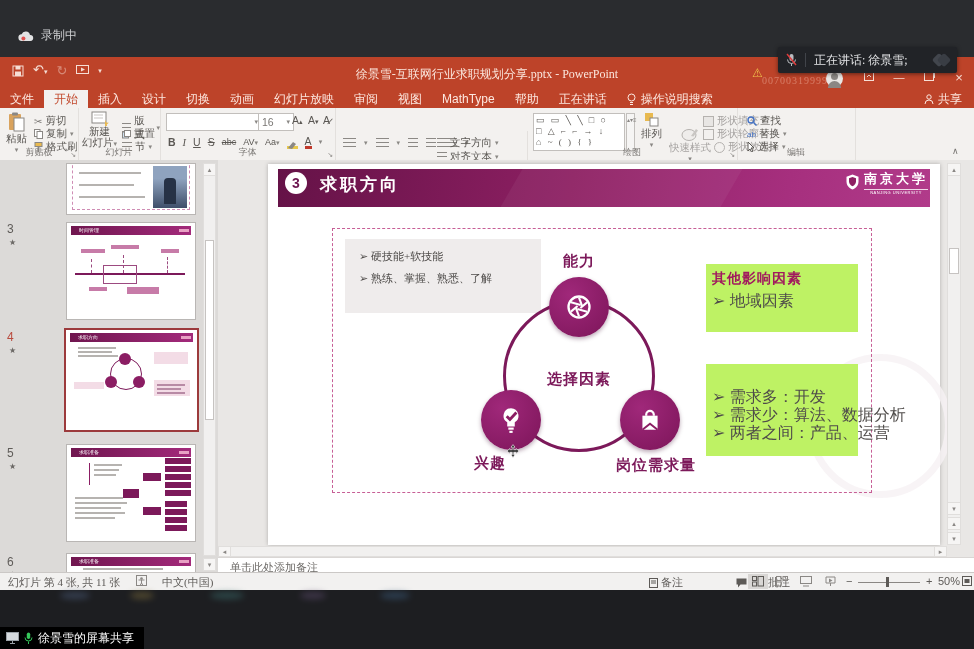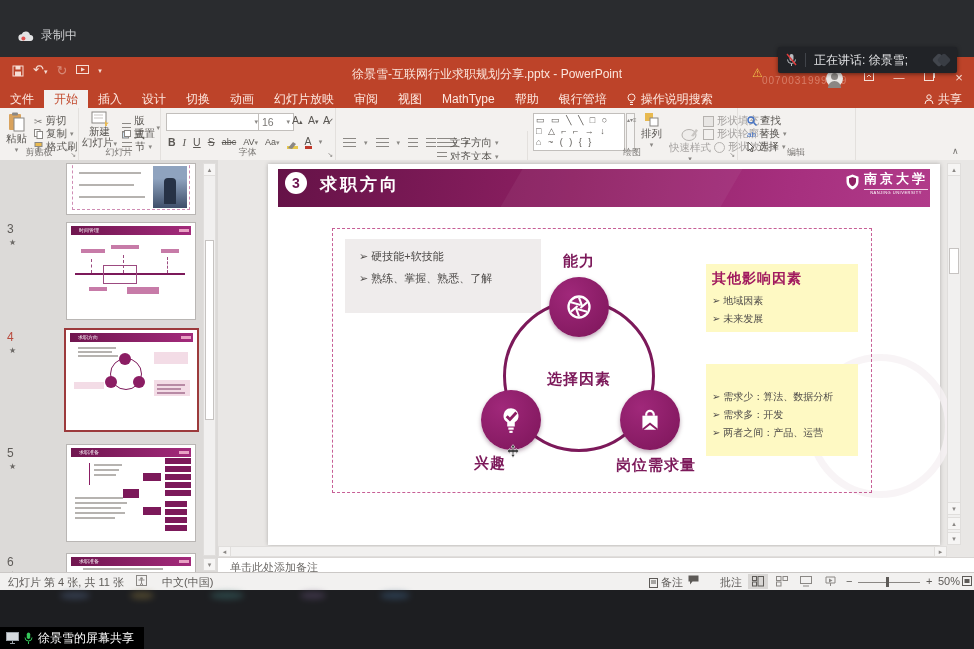--- a/index.html
+++ b/index.html
@@ -1,19 +1,19 @@
 <!DOCTYPE html>
 <html><head>
 <meta charset="utf-8">
 <style>
   html,body{margin:0;padding:0;background:#111;}
   .screen{position:relative;width:974px;height:649px;overflow:hidden;background:#2a2c2f;
     font-family:"Liberation Sans",sans-serif;cursor:default;}
   .abs{position:absolute;}
-  .nowrap{white-space:nowrap;overflow:hidden;}
+  .nowrap{white-space:nowrap;overflow:hidden;font-family:Liberation Serif, serif;}
 
   
   .rec{left:18px;top:27px;display:flex;align-items:center;gap:7px;color:#ced0d2;font-size:12px;}
   .toast{left:778px;top:47px;width:179px;height:26px;background:#212327;border-radius:2px;
     display:flex;align-items:center;z-index:60;box-shadow:0 1px 4px rgba(0,0,0,.5);}
   .toast .txt{color:#e4e5e7;font-size:12px;margin-left:8px;}
   .toast .sep{width:1px;height:14px;background:#41444a;margin-left:8px;}
   .toast .logo{margin-left:auto;margin-right:8px;display:flex;}
   .logo i{display:block;width:10px;height:10px;background:#42464d;transform:rotate(45deg);border-radius:2px;}
   .logo i+i{margin-left:-5px;background:#393d44;}
@@ -85,23 +85,23 @@
   .skills{left:77px;top:75px;width:196px;height:74px;background:#efecec;font-size:11px;color:#4f4c4a;
     padding:6px 0 0 14px;box-sizing:border-box;line-height:22px;}
   .ring{left:235px;top:136px;width:146px;height:146px;border:3px solid #7c195a;border-radius:50%;}
   .node{width:60px;height:60px;border-radius:50%;background:radial-gradient(circle at 35% 30%,#a0287a,#7c1559);
     display:flex;align-items:center;justify-content:center;box-shadow:0 2px 4px rgba(60,10,45,.35);}
   .nlabel{font-size:15px;font-weight:bold;color:#7c195a;text-align:center;letter-spacing:1px;}
   .callout{left:72px;top:260px;width:126px;height:26px;background:#f7e4ec;font-size:10.5px;color:#5a5756;
     line-height:26px;padding-left:8px;box-sizing:border-box;white-space:nowrap;}
   .callout:after{content:"";position:absolute;right:-11px;bottom:3px;border-left:12px solid #f7e4ec;
     border-top:5px solid transparent;border-bottom:7px solid transparent;}
-  .sidepanel{background:#fef9c3;box-sizing:border-box;padding:6px 4px 0 6px;}
+  .sidepanel{background:#bef264;box-sizing:border-box;padding:6px 4px 0 6px;}
   .sidehead{font-size:14px;font-weight:bold;color:#a11a5e;margin-bottom:4px;letter-spacing:1px;}
-  .sideli{font-size:10px;color:#4f4c4a;line-height:18px;white-space:nowrap;}
+  .sideli{font-size:16px;color:#4f4c4a;line-height:18px;white-space:nowrap;}
 
   
   .sbtrack{background:#f1f0ef;border:1px solid #e0dedc;box-sizing:border-box;}
   .sbthumb{background:#fff;border:1px solid #c6c3c1;box-sizing:border-box;}
   .sbbtn{background:#f6f5f4;border:1px solid #e0dedc;color:#8a8784;font-size:7px;text-align:center;box-sizing:border-box;}
 
   .notes{left:218px;top:557px;width:756px;height:15px;background:#fff;border-top:1px solid #d9d6d4;
     font-size:11px;color:#6b6865;padding:2px 0 0 12px;box-sizing:border-box;}
   .statusbar{left:0;top:572px;width:974px;height:18px;background:#f2f1f0;border-top:1px solid #cbc8c6;
     font-size:11px;color:#5d5a57;}
@@ -175,21 +175,21 @@
     <div class="tab active">开始</div>
     <div class="tab">插入</div>
     <div class="tab">设计</div>
     <div class="tab">切换</div>
     <div class="tab">动画</div>
     <div class="tab">幻灯片放映</div>
     <div class="tab">审阅</div>
     <div class="tab">视图</div>
     <div class="tab">MathType</div>
     <div class="tab">帮助</div>
-    <div class="tab">银行管培</div>
+    <div class="tab">正在讲话</div>
     <div class="tellme">
       <svg width="9" height="13" viewBox="0 0 9 13">
         <circle cx="4.5" cy="4.5" r="3.5" fill="none" stroke="#fde8e0"></circle>
         <line x1="3" y1="9.5" x2="6" y2="9.5" stroke="#fde8e0"></line>
         <line x1="3" y1="11.5" x2="6" y2="11.5" stroke="#fde8e0"></line>
       </svg>
       <span>操作说明搜索</span>
     </div>
     <div class="sharebtn">
       <svg width="10" height="11" viewBox="0 0 10 11">
@@ -559,26 +559,25 @@
 
     <div class="abs" style="left:238px;top:280px;">
       <svg width="14" height="14" viewBox="0 0 24 24">
         <path d="M12 1l3.5 4.5h-2.2v4.2h4.2V7.5L22 12l-4.5 4.5v-2.2h-4.2v4.2h2.2L12 23l-3.5-4.5h2.2v-4.2H6.5v2.2L2 12l4.5-4.5v2.2h4.2V5.5H8.5z" fill="#3c3c3c" stroke="#fff" stroke-width="1"></path>
       </svg>
     </div>
 
     <div class="abs sidepanel" style="left:438px;top:100px;width:152px;height:68px;">
       <div class="sidehead nowrap">其他影响因素</div>
       <div class="sideli">➢ 地域因素</div>
-      <div class="sideli">➢ 未来发展</div>
     </div>
 
     <div class="abs sidepanel" style="left:438px;top:200px;width:152px;height:92px;padding-top:24px;">
+      <div class="sideli">➢ 需求多：开发</div>
       <div class="sideli">➢ 需求少：算法、数据分析</div>
-      <div class="sideli">➢ 需求多：开发</div>
       <div class="sideli">➢ 两者之间：产品、运营</div>
     </div>
   </div>
 
   <div class="abs sbtrack" style="left:947px;top:163px;width:14px;height:382px;"></div>
   <div class="abs sbbtn" style="left:947px;top:163px;width:14px;height:13px;line-height:12px;">▴</div>
   <div class="abs sbthumb" style="left:949px;top:248px;width:10px;height:26px;"></div>
   <div class="abs sbbtn" style="left:947px;top:502px;width:14px;height:13px;line-height:12px;">▾</div>
   <div class="abs sbbtn" style="left:947px;top:517px;width:14px;height:13px;line-height:12px;">▴</div>
   <div class="abs sbbtn" style="left:947px;top:532px;width:14px;height:13px;line-height:12px;">▾</div>
@@ -603,21 +602,21 @@
     <div class="stitem nowrap" style="left:162px;">中文(中国)</div>
 
     <div class="stitem" style="left:649px;display:flex;gap:3px;align-items:center;">
       <svg width="9" height="10" viewBox="0 0 9 10">
           <rect x="0.5" y="0.5" width="8" height="9" fill="none" stroke="#5d5a57"></rect>
           <line x1="2" y1="3" x2="7" y2="3" stroke="#5d5a57"></line>
           <line x1="2" y1="5" x2="7" y2="5" stroke="#5d5a57"></line>
         </svg>
       <span>备注</span>
     </div>
-    <div class="stitem" style="left:688px;display:flex;gap:21px;align-items:flex-start;">
+    <div class="stitem" style="left:736px;display:flex;gap:21px;align-items:center;">
       <svg width="11" height="10" viewBox="0 0 11 10">
           <path d="M0.5 0.5h10v6h-6l-2.5 3v-3h-1.5z" fill="#5d5a57"></path>
         </svg>
       <span>批注</span>
     </div>
 
     <div class="viewbtn active" style="left:748px;">
       <svg width="12" height="11" viewBox="0 0 12 11" style="margin-top:2px;">
           <rect x="0.5" y="0.5" width="4" height="4" fill="none" stroke="#5d5a57"></rect>
           <rect x="0.5" y="6" width="4" height="4" fill="none" stroke="#5d5a57"></rect>

